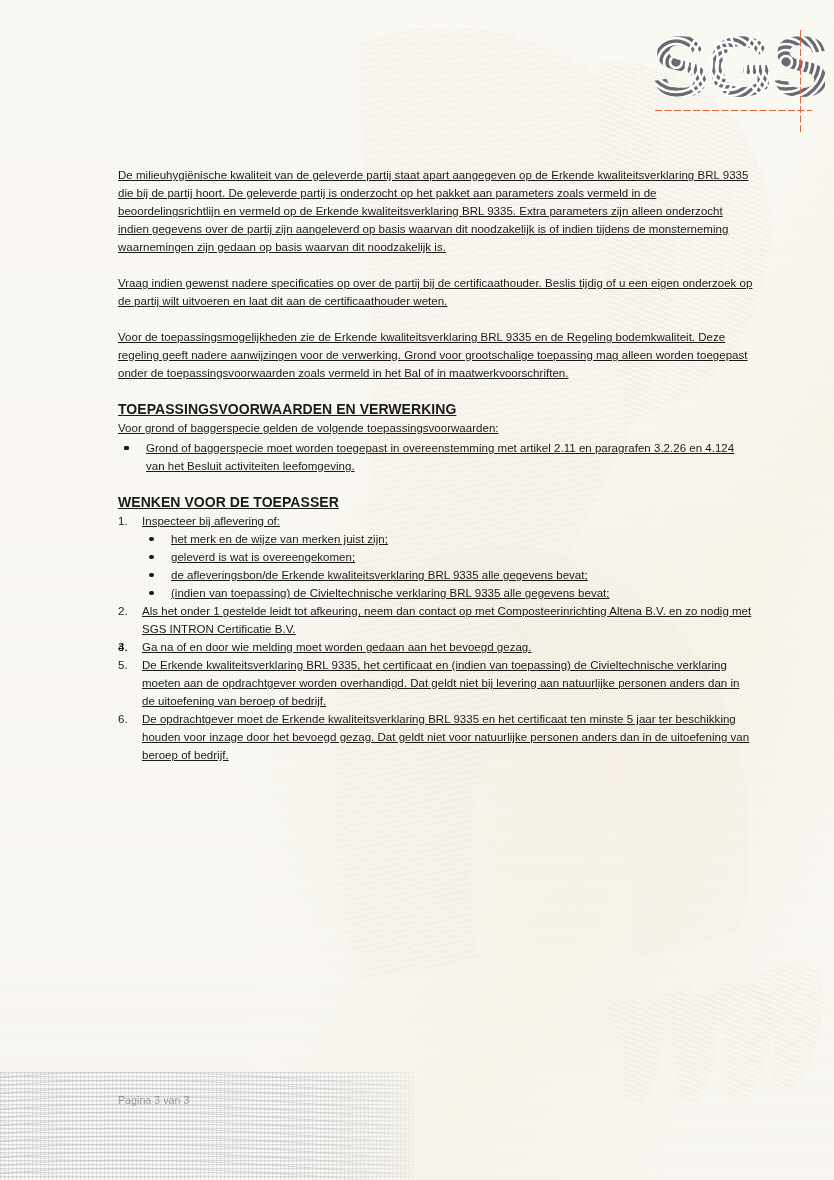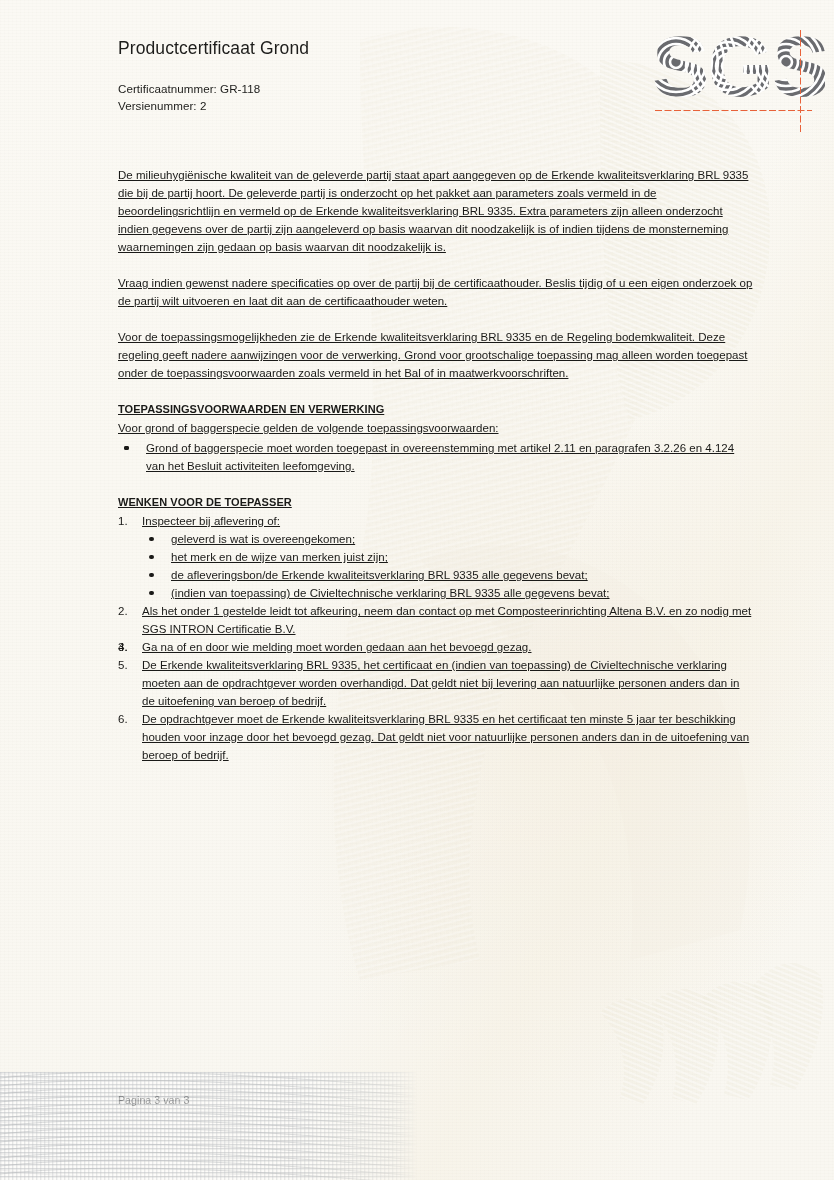--- a/index.html
+++ b/index.html
@@ -89,21 +89,21 @@
     color: #1a1a18;
     font-size: 11.5px;
     line-height: 18px;
     letter-spacing: .02px;
     text-decoration: underline;
   }
   .para {
     margin: 0 0 18px 0;
   }
   .section-head {
-    font-size: 11px;
+    font-size: 14px;
     font-weight: bold;
     margin: 0 0 1px 0;
     letter-spacing: .05px;
   }
   .section-intro {
     margin: 0 0 2px 0;
   }
   .block-gap { height: 18px; }
 
   
@@ -218,25 +218,20 @@
     <g fill="url(#wmLines2)">
       <path d="M 450,990 C 470,960 500,955 520,975 C 530,1010 515,1060 495,1090 L 470,1085 C 480,1050 470,1015 450,990 Z"></path>
       <path d="M 400,1000 C 425,975 455,975 470,1000 C 478,1035 465,1075 448,1100 L 424,1094 C 434,1058 424,1024 400,1000 Z"></path>
       <path d="M 350,1005 C 375,982 402,984 416,1008 C 424,1042 412,1080 396,1104 L 372,1098 C 382,1062 372,1028 350,1005 Z"></path>
       <path d="M 300,1012 C 322,992 348,994 361,1016 C 369,1048 358,1082 343,1104 L 320,1098 C 330,1064 320,1033 300,1012 Z"></path>
     </g>
 
     <path d="M 120,560 C 220,520 330,560 400,660 C 450,740 460,840 440,930 L 330,960 C 340,860 320,760 260,690 C 210,630 160,600 120,560 Z" fill="#ece6d6" fill-opacity="0.30"></path>
   </svg>
 
-  <div class="doc-header">
-    <h1 class="doc-title">Productcertificaat Grond</h1>
-    <div class="meta-line">Certificaatnummer: GR-118</div>
-    <div class="meta-line">Versienummer: 2</div>
-  </div>
 
   <svg class="sgs-logo" viewBox="0 0 175 120" xmlns="http://www.w3.org/2000/svg">
     <defs>
       <pattern id="sgsStripe" width="3.1" height="3.1" patternUnits="userSpaceOnUse">
         <rect width="3.1" height="3.1" fill="#ffffff" fill-opacity="0"></rect>
         <rect width="3.1" height="1.75" fill="#55565a"></rect>
       </pattern>
       <clipPath id="sClip">
           <text x="2" y="74" font-family="Liberation Sans, sans-serif" font-size="86" font-weight="bold" letter-spacing="-2">SGS</text>
         </clipPath>
@@ -303,25 +298,25 @@
     <div>
       <div class="section-head">WENKEN VOOR DE TOEPASSER</div>
       <ol class="numbers">
 
         <li>
           <span class="num">1.</span>
           <span>Inspecteer bij aflevering of:</span>
           <ul class="sub-bullets">
             <li>
               <span class="bullet-dot"></span>
-              <span>geleverd is wat is overeengekomen;</span>
+              <span>het merk en de wijze van merken juist zijn;</span>
             </li>
             <li>
               <span class="bullet-dot"></span>
-              <span>het merk en de wijze van merken juist zijn;</span>
+              <span>geleverd is wat is overeengekomen;</span>
             </li>
             <li>
               <span class="bullet-dot"></span>
               <span>de afleveringsbon/de Erkende kwaliteitsverklaring BRL 9335 alle gegevens bevat;</span>
             </li>
             <li>
               <span class="bullet-dot"></span>
               <span>(indien van toepassing) de Civieltechnische verklaring BRL 9335 alle gegevens bevat;</span>
             </li>
           </ul>

